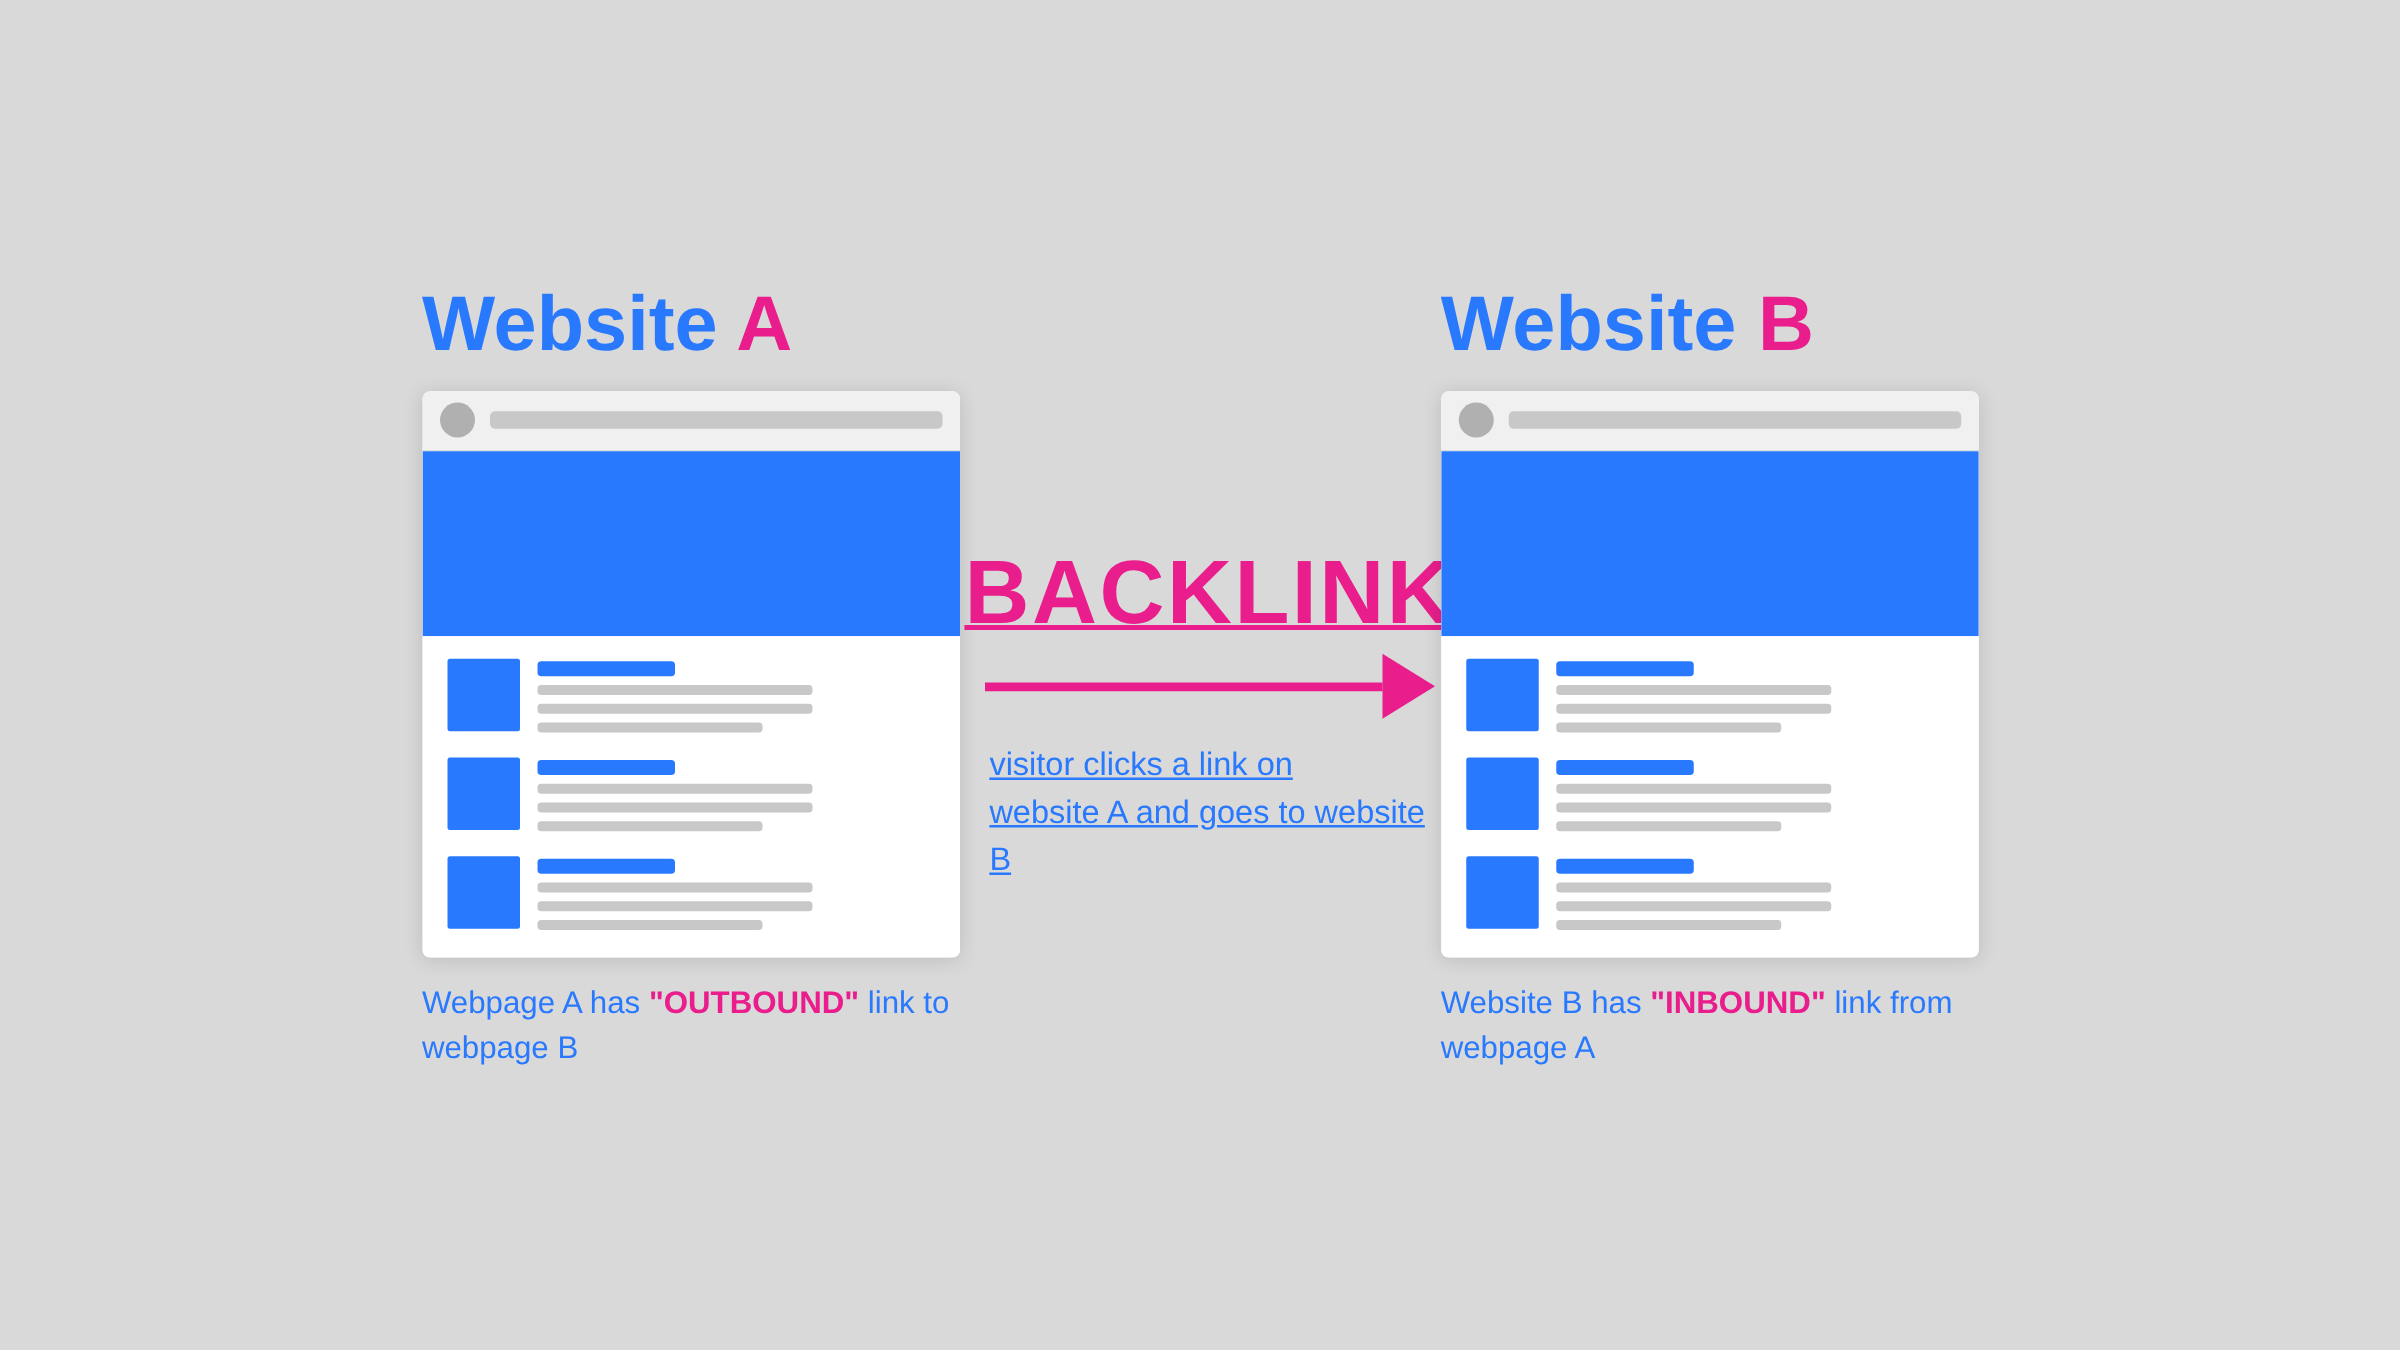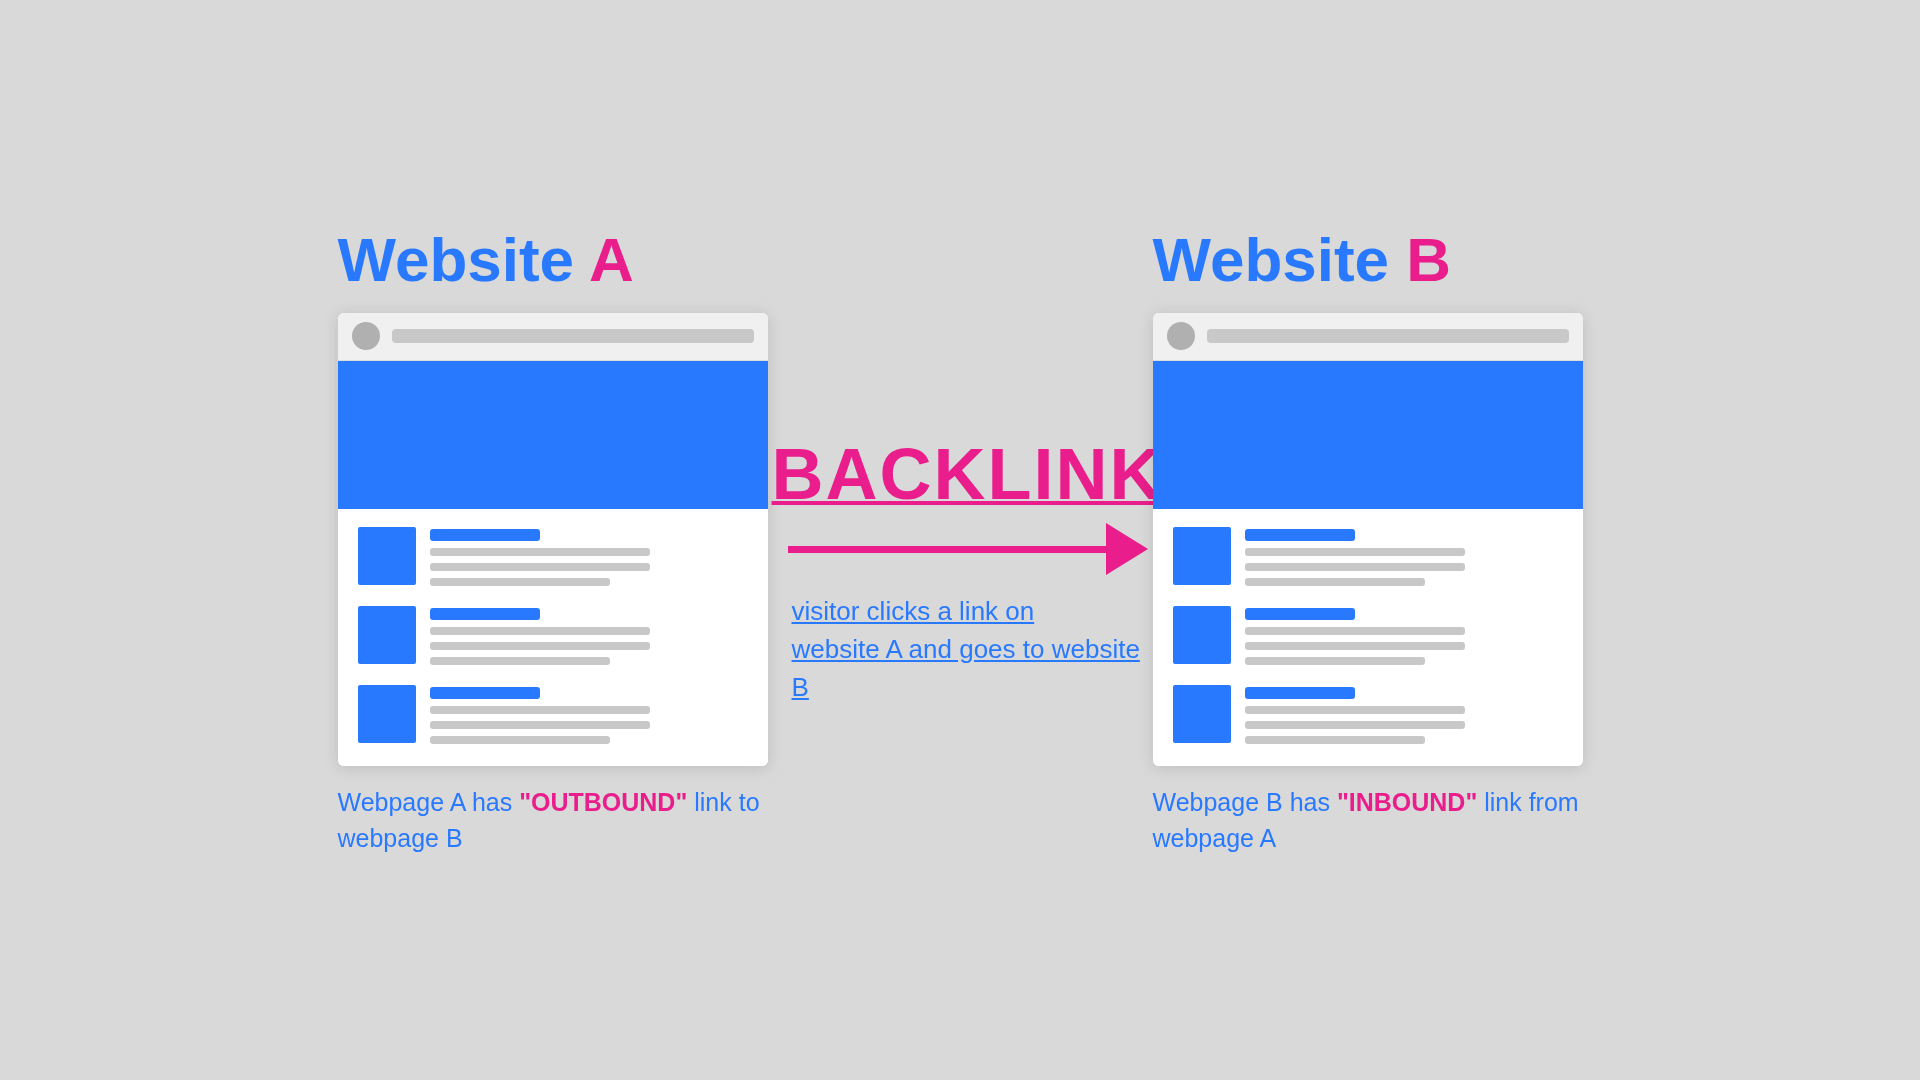--- a/index.html
+++ b/index.html
@@ -324,18 +324,18 @@
               <div class="content-title-bar w-110px"></div>
               <div class="content-line w-full" style="width:220px;"></div>
               <div class="content-line w-full" style="width:220px;"></div>
               <div class="content-line" style="width:180px;"></div>
             </div>
           </div>
         </div>
       </div>
 
       <div class="website-caption">
-        <span>Webpage B has </span><span class="caption-highlight">"INBOUND"</span><span> link from webpage A</span>
+        <span>Website B has </span><span class="caption-highlight">"INBOUND"</span><span> link from webpage A</span>
       </div>
     </div>
 
   </div>
 </div>
 
 </body></html>

